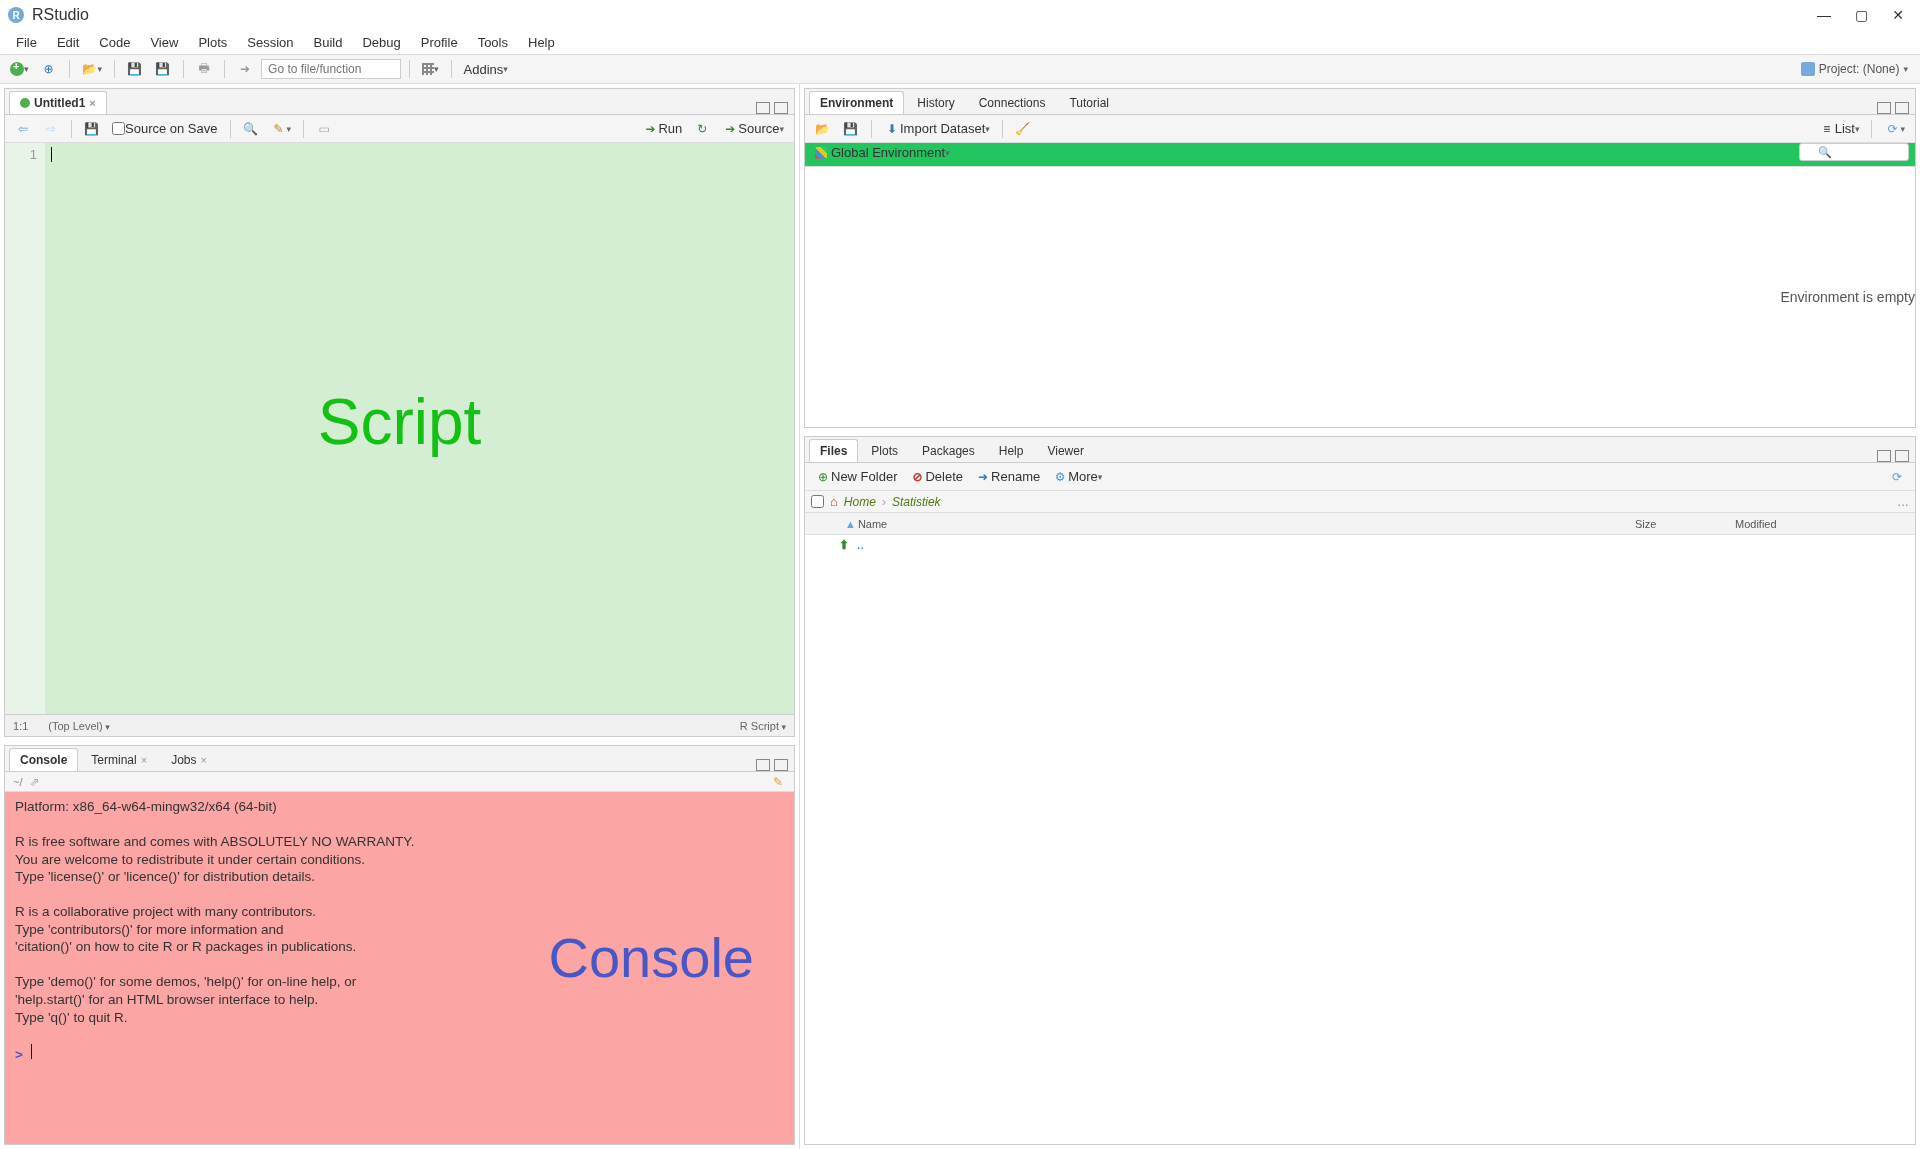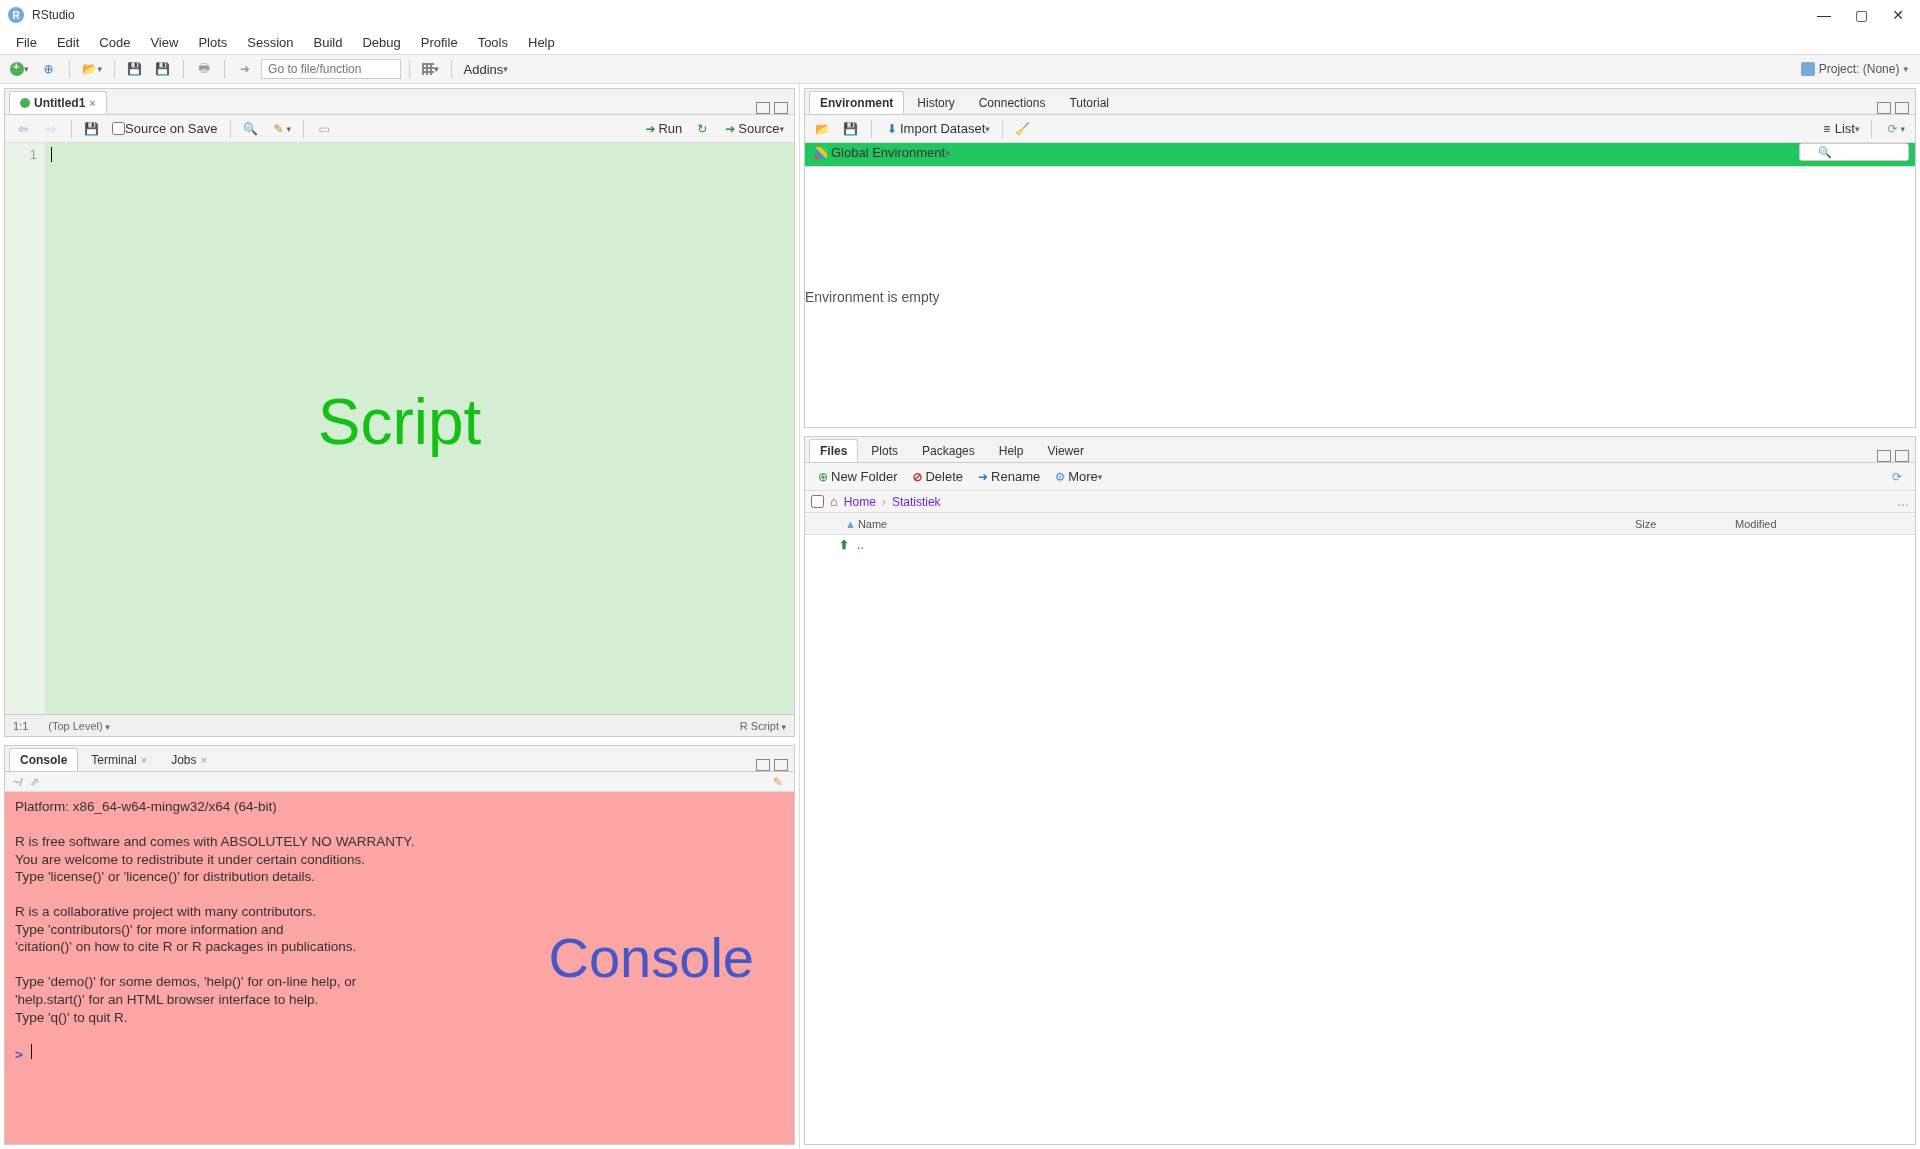--- a/index.html
+++ b/index.html
@@ -1,21 +1,21 @@
 <!DOCTYPE html>
 <html><head>
 <meta charset="utf-8">
 <style>
 * { box-sizing: border-box; margin: 0; padding: 0; font-family: "Segoe UI", Tahoma, sans-serif; }
 body { background: #fff; font-size: 13px; color: #333; overflow: hidden; width: 1920px; height: 1149px; }
 
 
 .titlebar { height: 30px; display: flex; align-items: center; padding: 0 8px; background: #fff; }
 .titlebar .app-icon { width: 16px; height: 16px; background: #75aadb; border-radius: 50%; display: flex; align-items: center; justify-content: center; color: #fff; font-size: 10px; font-weight: bold; margin-right: 8px; }
-.titlebar .title { font-size: 12px; color: #333; text-align: center; }
+.titlebar .title { font-size: 16px; color: #333; text-align: center; }
 .titlebar .win-controls { margin-left: auto; display: flex; gap: 24px; padding-right: 8px; }
 .titlebar .win-controls span { font-size: 14px; cursor: pointer; }
 
 
 .menubar { height: 24px; display: flex; align-items: center; padding: 0 6px; background: #fff; }
 .menubar .item { padding: 2px 10px; font-size: 13px; cursor: pointer; }
 
 
 .maintoolbar { height: 30px; display: flex; align-items: center; padding: 2px 6px; background: #f5f5f5; border-top: 1px solid #ddd; border-bottom: 1px solid #ddd; gap: 4px; }
 .tb-btn { padding: 2px 4px; cursor: pointer; display: inline-flex; align-items: center; font-size: 13px; }
@@ -56,29 +56,29 @@
 
 
 .console-panel { height: 400px; }
 .console-panel .panel-body { background: #fca5a5; font-family: "Lucida Console", "Consolas", monospace; font-size: 13.5px; padding: 6px 10px; white-space: pre-wrap; line-height: 1.3; color: #333; position: relative; overflow-y: auto; }
 .console-path-bar { height: 20px; background: #f5f5f5; border-bottom: 1px solid #ddd; padding: 2px 8px; font-size: 11px; color: #888; display: flex; align-items: center; gap: 4px; }
 .console-label { position: absolute; top: 130px; right: 40px; font-size: 56px; color: #4757c7; font-weight: 400; }
 .prompt { color: #4757c7; font-weight: bold; }
 
 
 .env-panel { height: 340px; }
-.env-panel .panel-body { display: flex; align-items: center; justify-content: flex-start; color: #555; font-size: 14px; }
+.env-panel .panel-body { display: flex; align-items: center; justify-content: flex-end; color: #555; font-size: 14px; }
 .env-scope-bar { height: 24px; background: #22c55e; border-bottom: 1px solid #ddd; display: flex; align-items: flex-start; padding: 0 6px; font-size: 12px; }
 .env-scope-bar .search { margin-left: auto; border: 1px solid #ccc; border-radius: 3px; width: 110px; height: 18px; padding: 0 4px 0 18px; font-size: 11px; background: #fff; position: relative; }
 .scope-icon { width: 12px; height: 12px; display: inline-block; margin-right: 4px; background: linear-gradient(45deg,#e74c3c 25%,#3498db 25% 50%,#f1c40f 50% 75%,#2ecc71 75%); border-radius: 2px; }
 
 
 .files-panel { flex: 1; }
 .files-breadcrumb { height: 22px; background: #f5f5f5; border-bottom: 1px solid #ddd; display: flex; align-items: center; padding: 0 6px; font-size: 12px; gap: 6px; }
-.files-breadcrumb a { color: #6d28d9; cursor: pointer; }
+.files-breadcrumb a { color: #4d7c0f; cursor: pointer; font-style: italic; }
 .home-icon { color: #c0392b; font-size: 13px; }
 .files-header { height: 22px; background: #f3f3f3; border-bottom: 1px solid #ddd; display: flex; align-items: center; font-size: 11px; color: #555; padding-left: 40px; }
 .files-header .col-name { flex: 1; display: flex; align-items: center; gap: 2px; }
 .files-header .col-size { width: 100px; }
 .files-header .col-mod { width: 180px; }
 .file-row { display: flex; align-items: center; padding: 3px 6px 3px 12px; font-size: 12px; gap: 8px; }
 .file-row input[type=checkbox] { margin-right: 6px; }
 .file-row .fname { color: #2763c4; cursor: pointer; }
 .folder-icon { width: 14px; height: 11px; background: #f5c842; border-radius: 1px; display: inline-block; position: relative; }
 .folder-icon::before { content:""; position:absolute; top:-3px; left:0; width:6px; height:3px; background:#f5c842; border-radius:1px 1px 0 0; }

